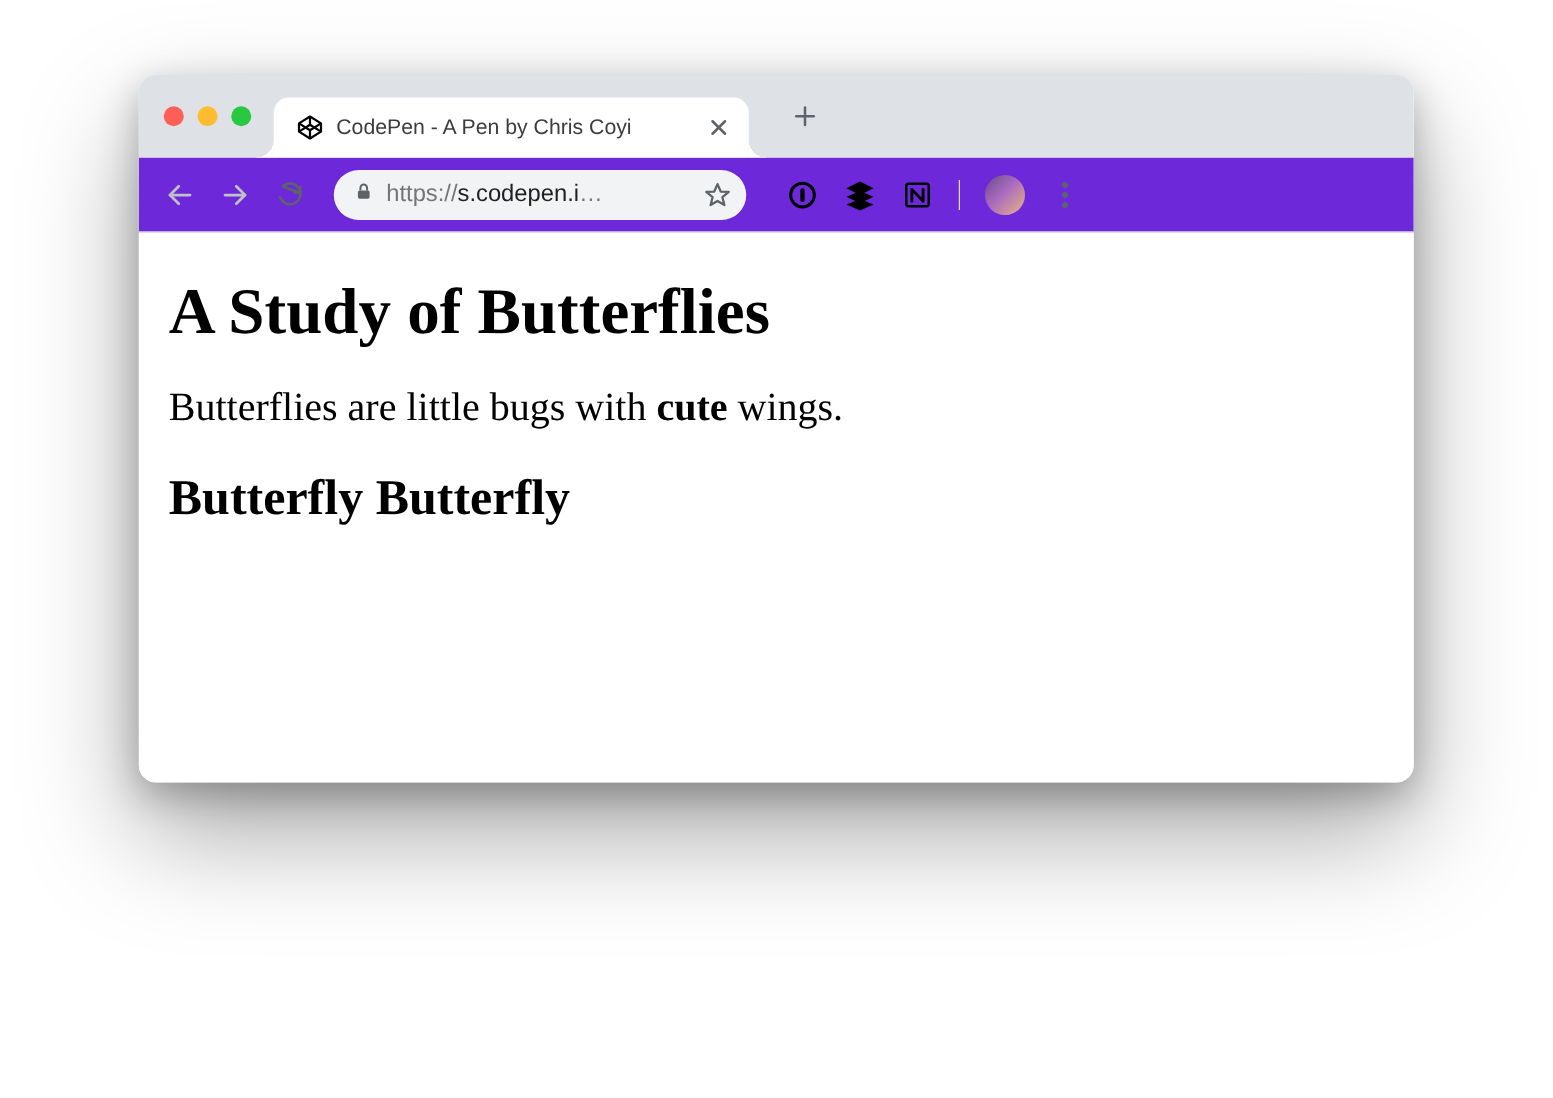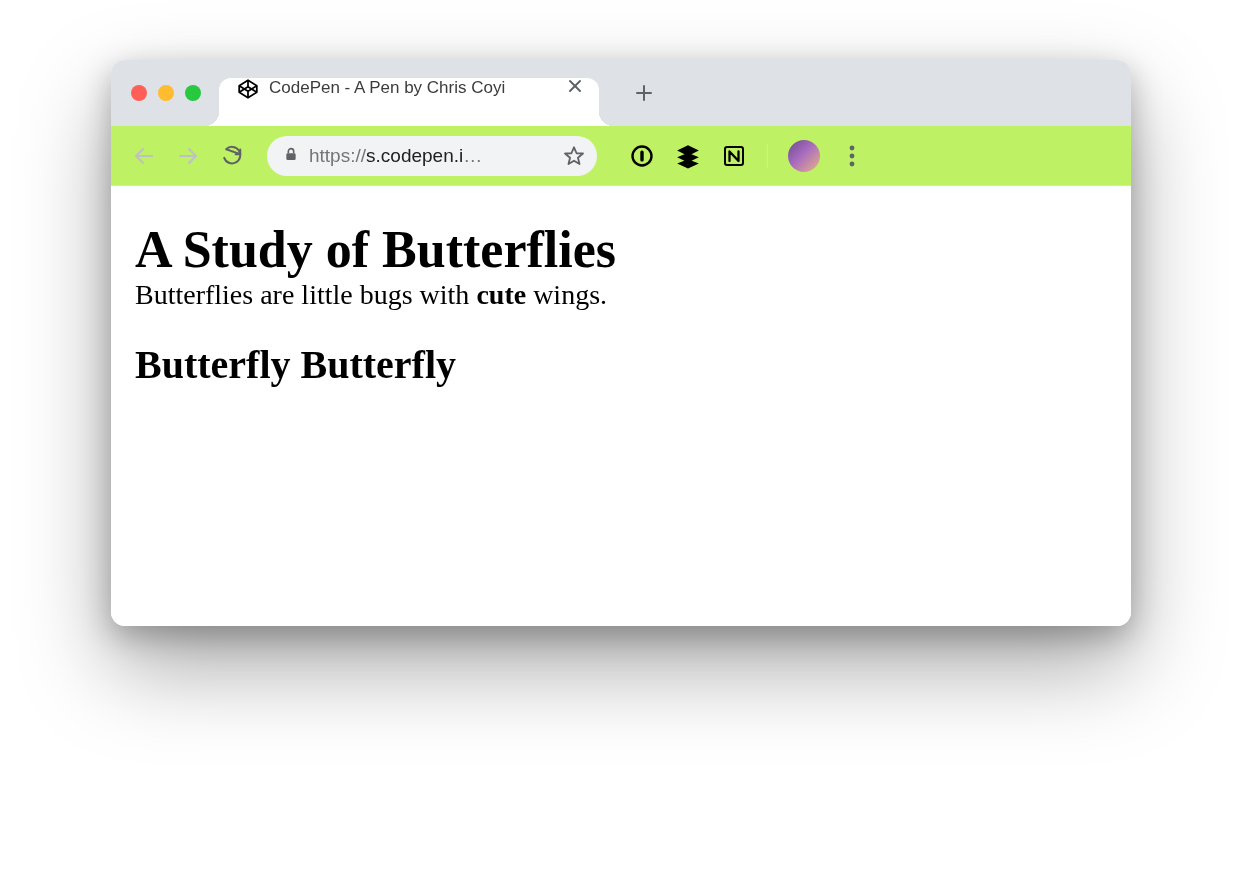--- a/index.html
+++ b/index.html
@@ -39,21 +39,21 @@
     .light {
       width: 16px; height: 16px; border-radius: 50%;
     }
     .light.red { background: #ff5f57; }
     .light.yellow { background: #febc2e; }
     .light.green { background: #28c840; }
     .tab {
       background: #fff;
       height: 48px;
       display: flex;
-      align-items: flex-start;
+      align-items: center;
       padding: 0 16px 0 18px;
       border-top-left-radius: 12px;
       border-top-right-radius: 12px;
       gap: 10px;
       position: relative;
       min-width: 380px;
     }
     .tab::before, .tab::after {
       content: "";
       position: absolute;
@@ -87,21 +87,21 @@
       display:flex; align-items:center; justify-content:center;
       margin-left: 28px;
       align-self: center;
       color: #5f6368;
       cursor:pointer;
       border-radius: 50%;
     }
 
     
     .toolbar {
-      background: #bef264;
+      background: #6d28d9;
       height: 60px;
       display: flex;
       align-items: center;
       padding: 0 18px;
       gap: 14px;
       border-bottom: 1px solid #dadce0;
     }
     .nav-btn {
       width: 30px; height: 30px;
       display:flex; align-items:center; justify-content:center;
@@ -156,23 +156,24 @@
     .content {
       background:#fff;
       padding: 34px 24px 60px;
       font-family: "Times New Roman", Times, serif;
       color:#000;
       min-height: 440px;
     }
     .content h1 {
       font-size: 52px;
       font-weight: bold;
+      margin-bottom: 28px;
     }
     .content p {
-      font-size: 28px;
+      font-size: 32px;
       margin-bottom: 30px;
       font-family: Liberation Serif, serif;
     }
     .content h2 {
       font-size: 40px;
       font-weight: bold;
       margin-bottom: 26px;
     }
     .content strong { font-weight: bold; }
   </style>

